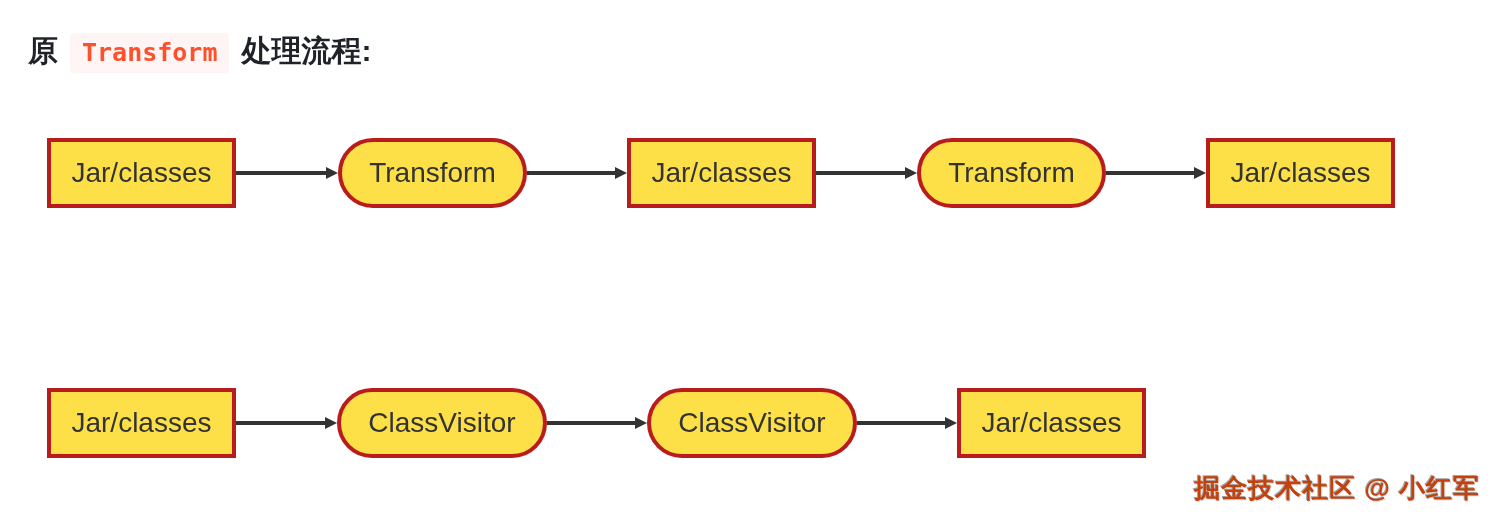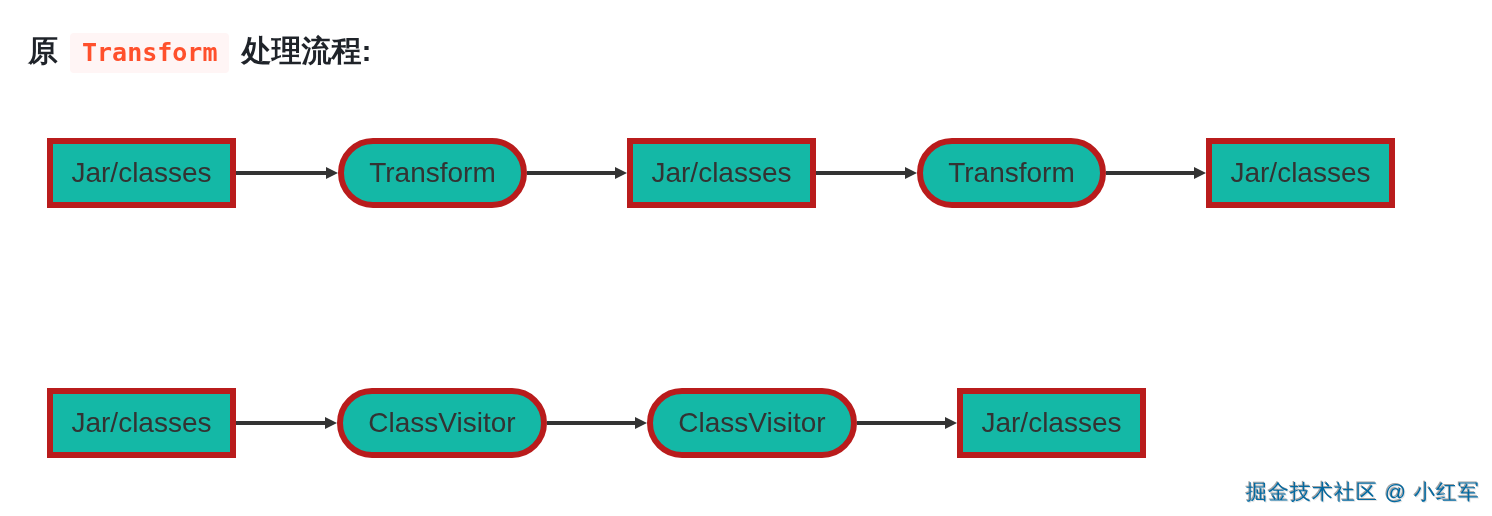--- a/index.html
+++ b/index.html
@@ -46,22 +46,22 @@
     width: 100%;
     height: 70px;
   }
   .flow-row-1 { top: 138px; }
   .flow-row-2 { top: 388px; }
 
   .node {
     position: absolute;
     top: 0;
     height: 70px;
-    background: #14b8a6;
-    border: 6px solid #b91c1c;
+    background: #fde047;
+    border: 4px solid #b91c1c;
     display: flex;
     align-items: center;
     justify-content: center;
     font-size: 28px;
     color: #333333;
     white-space: nowrap;
   }
   .node.rect { border-radius: 0; }
   .node.stadium { border-radius: 35px; }
 
@@ -83,25 +83,26 @@
     border-top: 6px solid transparent;
     border-bottom: 6px solid transparent;
     border-left: 12px solid #333333;
   }
 
   
   .watermark {
     position: absolute;
     right: 12px;
     bottom: 10px;
-    font-size: 21px;
+    font-size: 26px;
     letter-spacing: 1px;
-    color: #0369a1;
+    color: #c2410c;
     text-shadow: -1px -1px 0 #a3a3a3, 1px 1px 0 #e3e3e3;
     white-space: nowrap;
+    font-weight: bold;
   }
 </style>
 </head>
 <body>
 
 <div class="canvas">
 
   <div class="heading heading-1">
     <span>原</span><code class="code-chip">Transform</code><span>处理流程:</span>
   </div>

